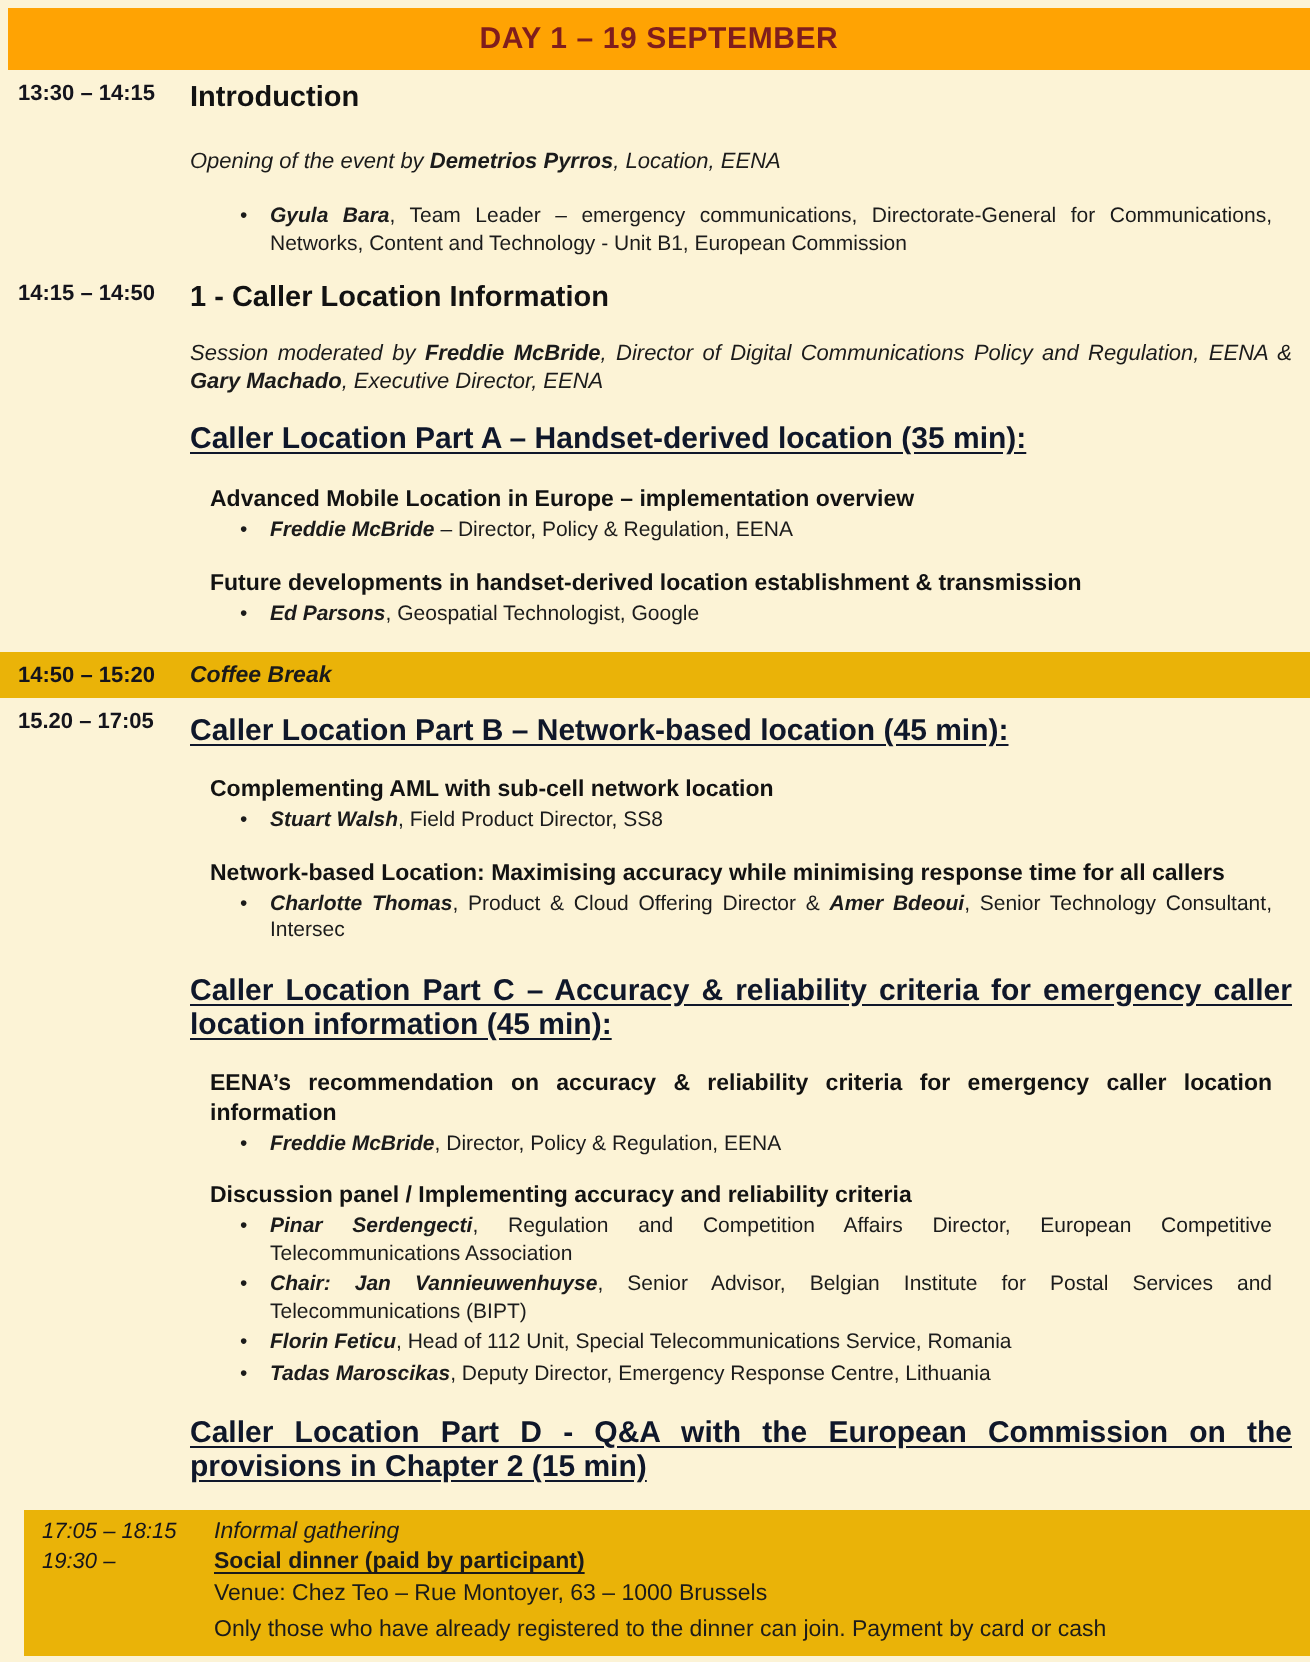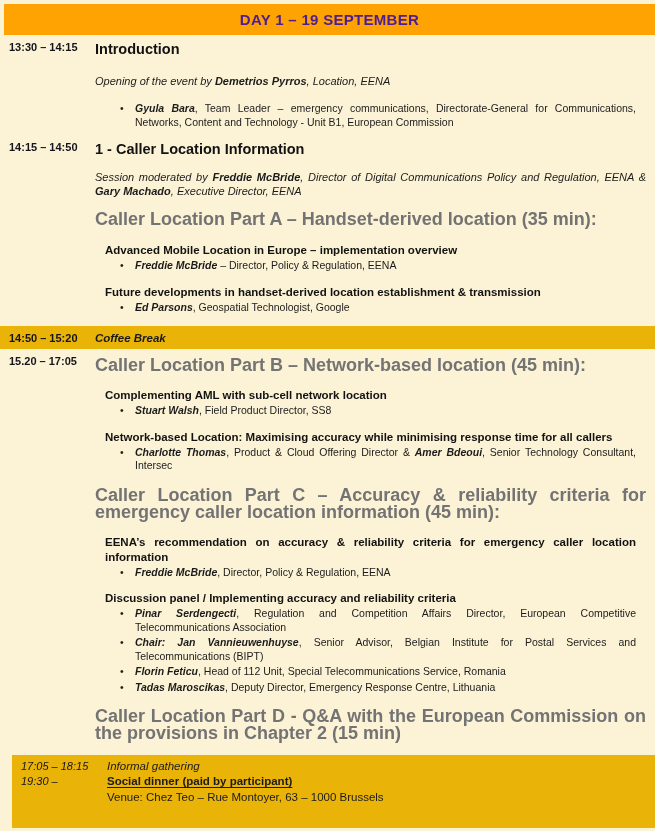--- a/index.html
+++ b/index.html
@@ -4,33 +4,33 @@
 <style>
   html,body{margin:0;padding:0;}
   body{font-family:"Liberation Sans",sans-serif;}
   .page{
     position:relative;width:655px;height:831px;background:#FCF3D6;
     color:#1B1B1B;overflow:hidden;box-sizing:border-box;
   }
   .band-header{
     margin:4px 0 0 4px;height:31px;background:#FFA303;
     display:flex;align-items:center;justify-content:center;
-    font-size:15px;font-weight:700;letter-spacing:.3px;color:#4c1d95;
+    font-size:15px;font-weight:700;letter-spacing:.3px;color:#7f1d1d;
   }
   .block{display:flex;}
   .time{
     flex:0 0 95px;box-sizing:border-box;padding:0 4px 0 9px;
     font-size:11px;font-weight:700;color:#14141c;white-space:nowrap;
   }
   .content{flex:1;padding-right:9px;min-width:0;}
   .section-title{font-size:14.5px;font-weight:700;margin:0 0 17px 0;color:#121212;}
   .meta{font-size:11px;font-style:italic;margin:0 0 14px 0;line-height:14px;}
   .part-heading{
-    font-size:18px;font-weight:700;margin:2px 0 15px 0;line-height:17px;
-    text-underline-offset:2px;color:#737373;
+    font-size:15px;font-weight:700;margin:2px 0 15px 0;line-height:17px;
+    text-decoration:underline;text-underline-offset:2px;color:#0f172a;
   }
   .talk{margin:0 10px 12px 10px;}
   .talk-title{font-size:11.5px;font-weight:700;margin:0;line-height:15px;color:#121212;}
   ul.speakers,ul.members{list-style:none;margin:1px 0 0 0;padding:0;}
   ul.speakers li,ul.members li{
     position:relative;padding-left:30px;font-size:10.5px;line-height:13.5px;margin-bottom:2px;
   }
   ul.speakers li::before,ul.members li::before{
     content:"•";position:absolute;left:15px;top:0;font-size:10.5px;
   }
@@ -154,16 +154,17 @@
     <div class="evening-row">
       <div class="time">19:30 –</div>
       <div class="dinner-label">Social dinner (paid by participant)</div>
     </div>
     <div class="evening-row">
       <div class="time"></div>
       <div class="evening-text">Venue: Chez Teo – Rue Montoyer, 63 – 1000 Brussels</div>
     </div>
     <div class="evening-row">
       <div class="time"></div>
+      <div class="evening-text">Only those who have already registered to the dinner can join. Payment by card or cash</div>
     </div>
   </div>
 
 </div>
 
 </body></html>

